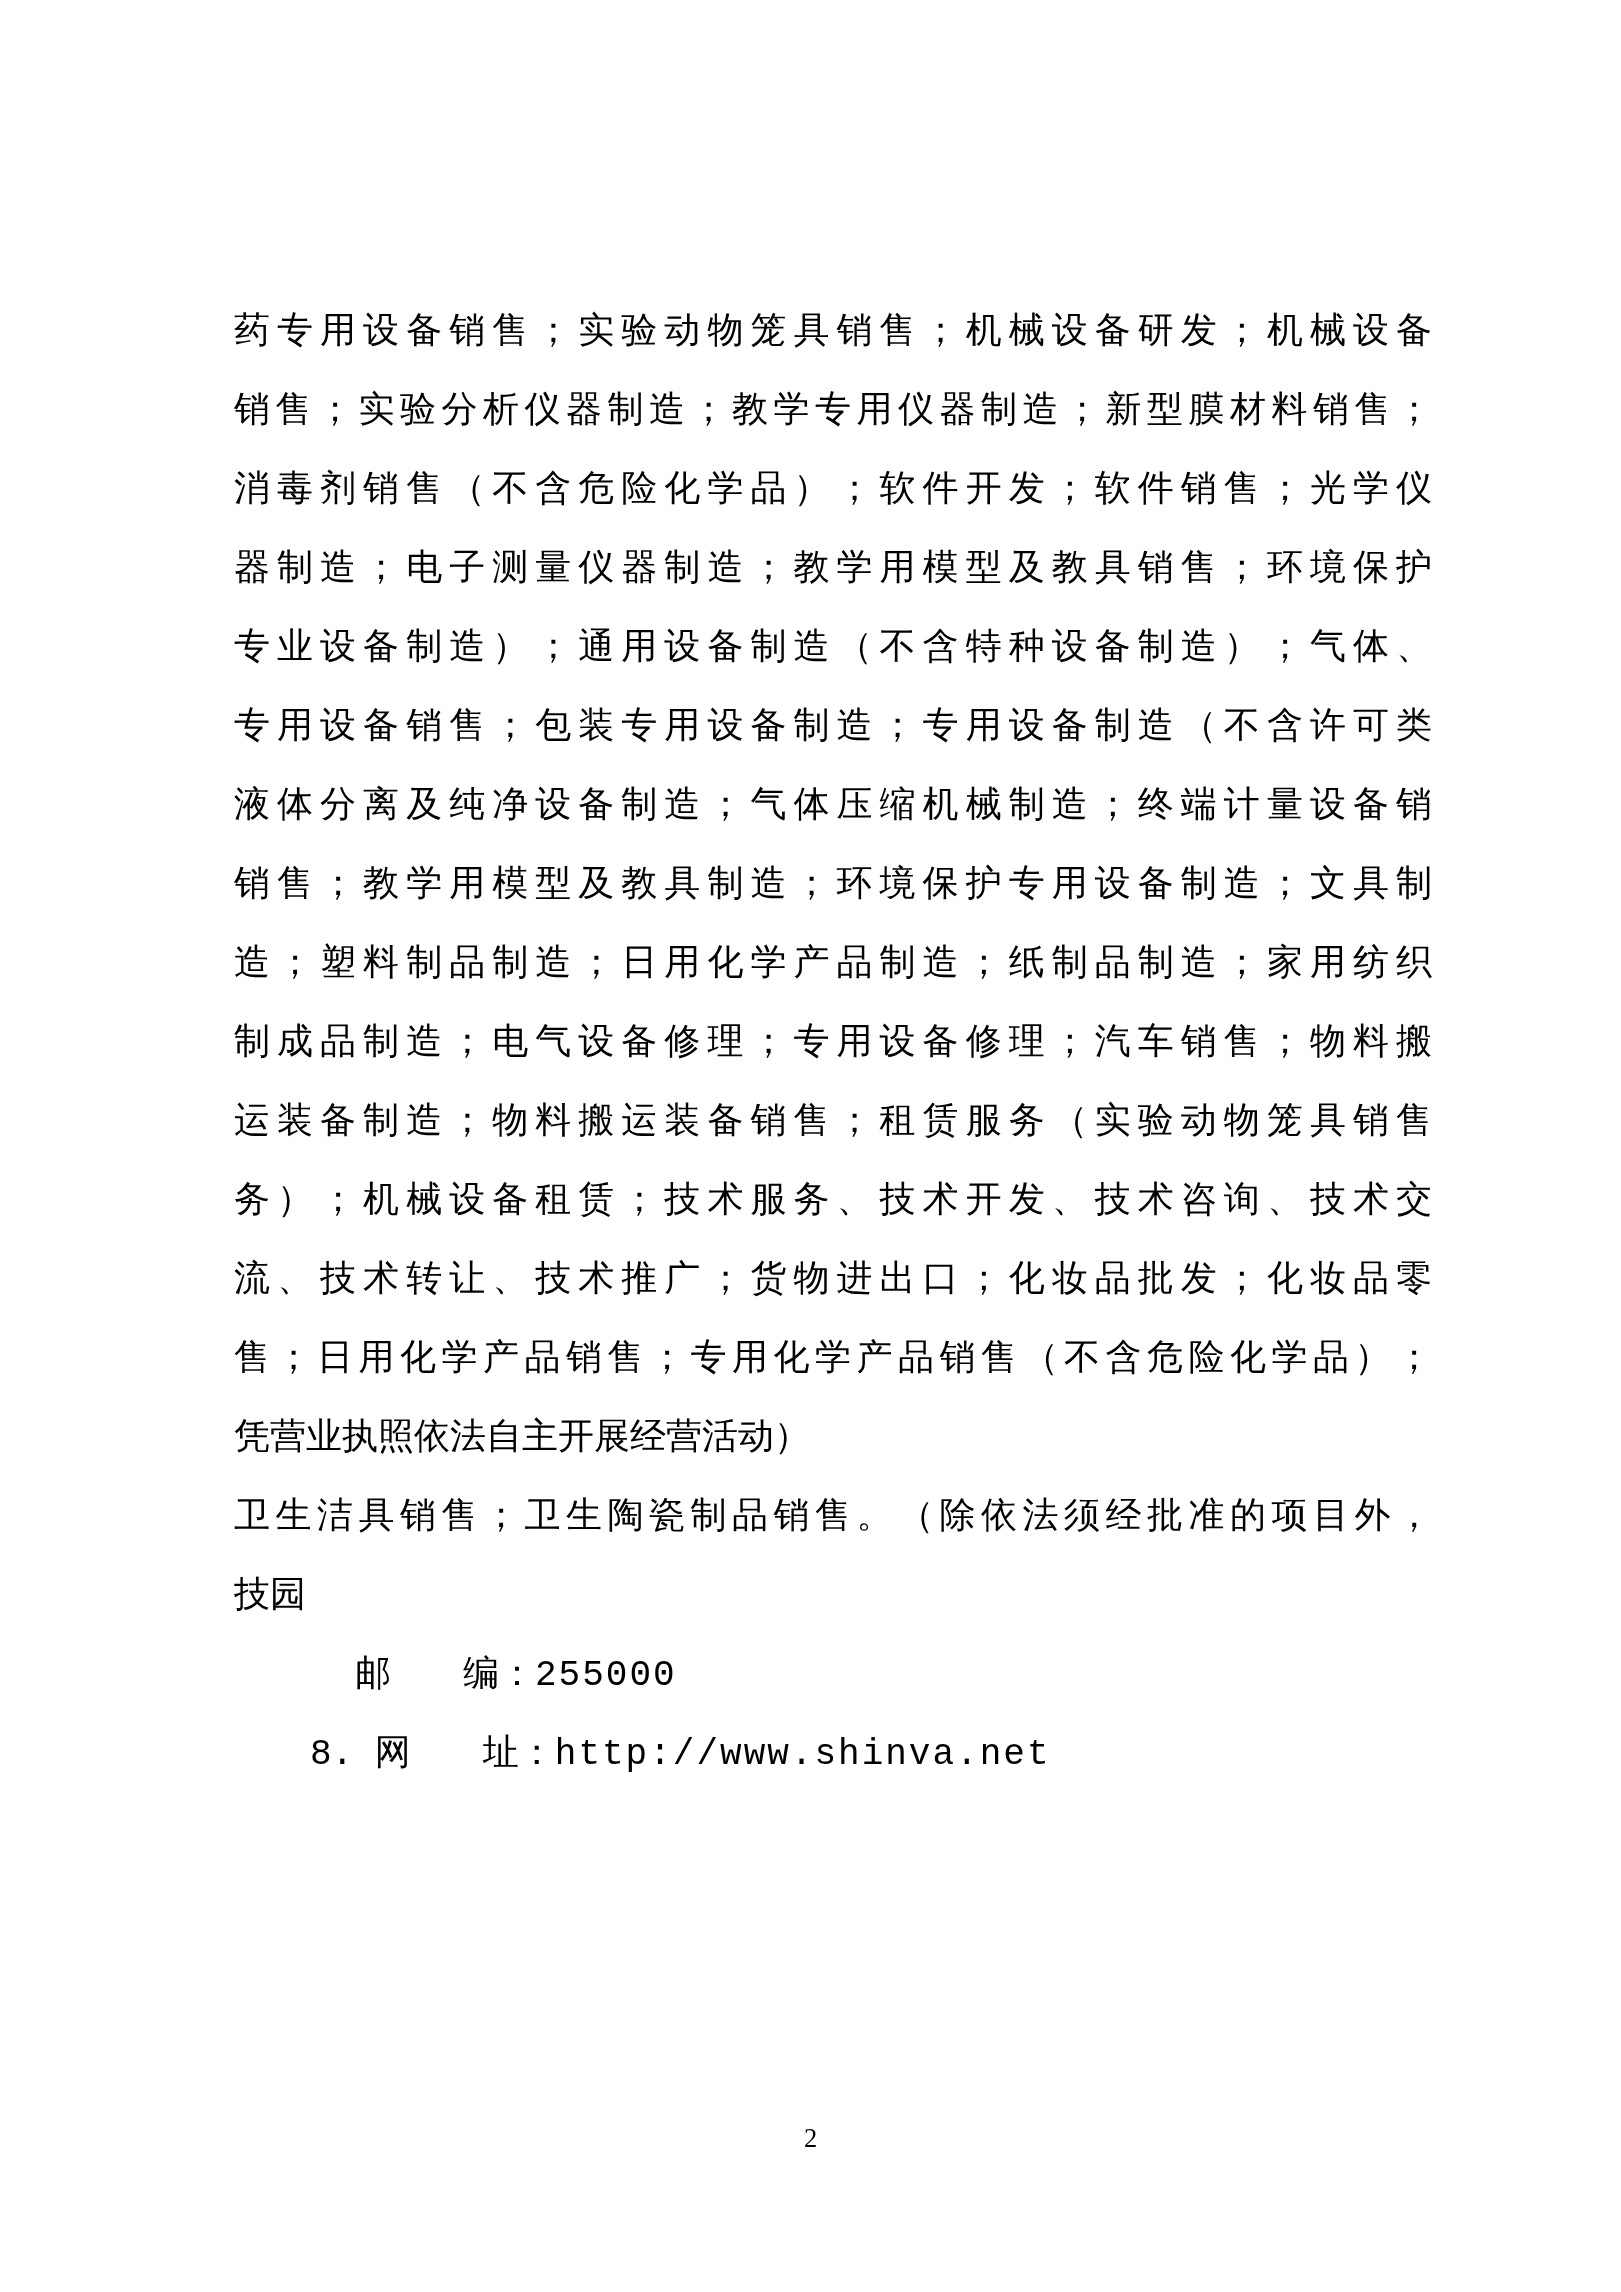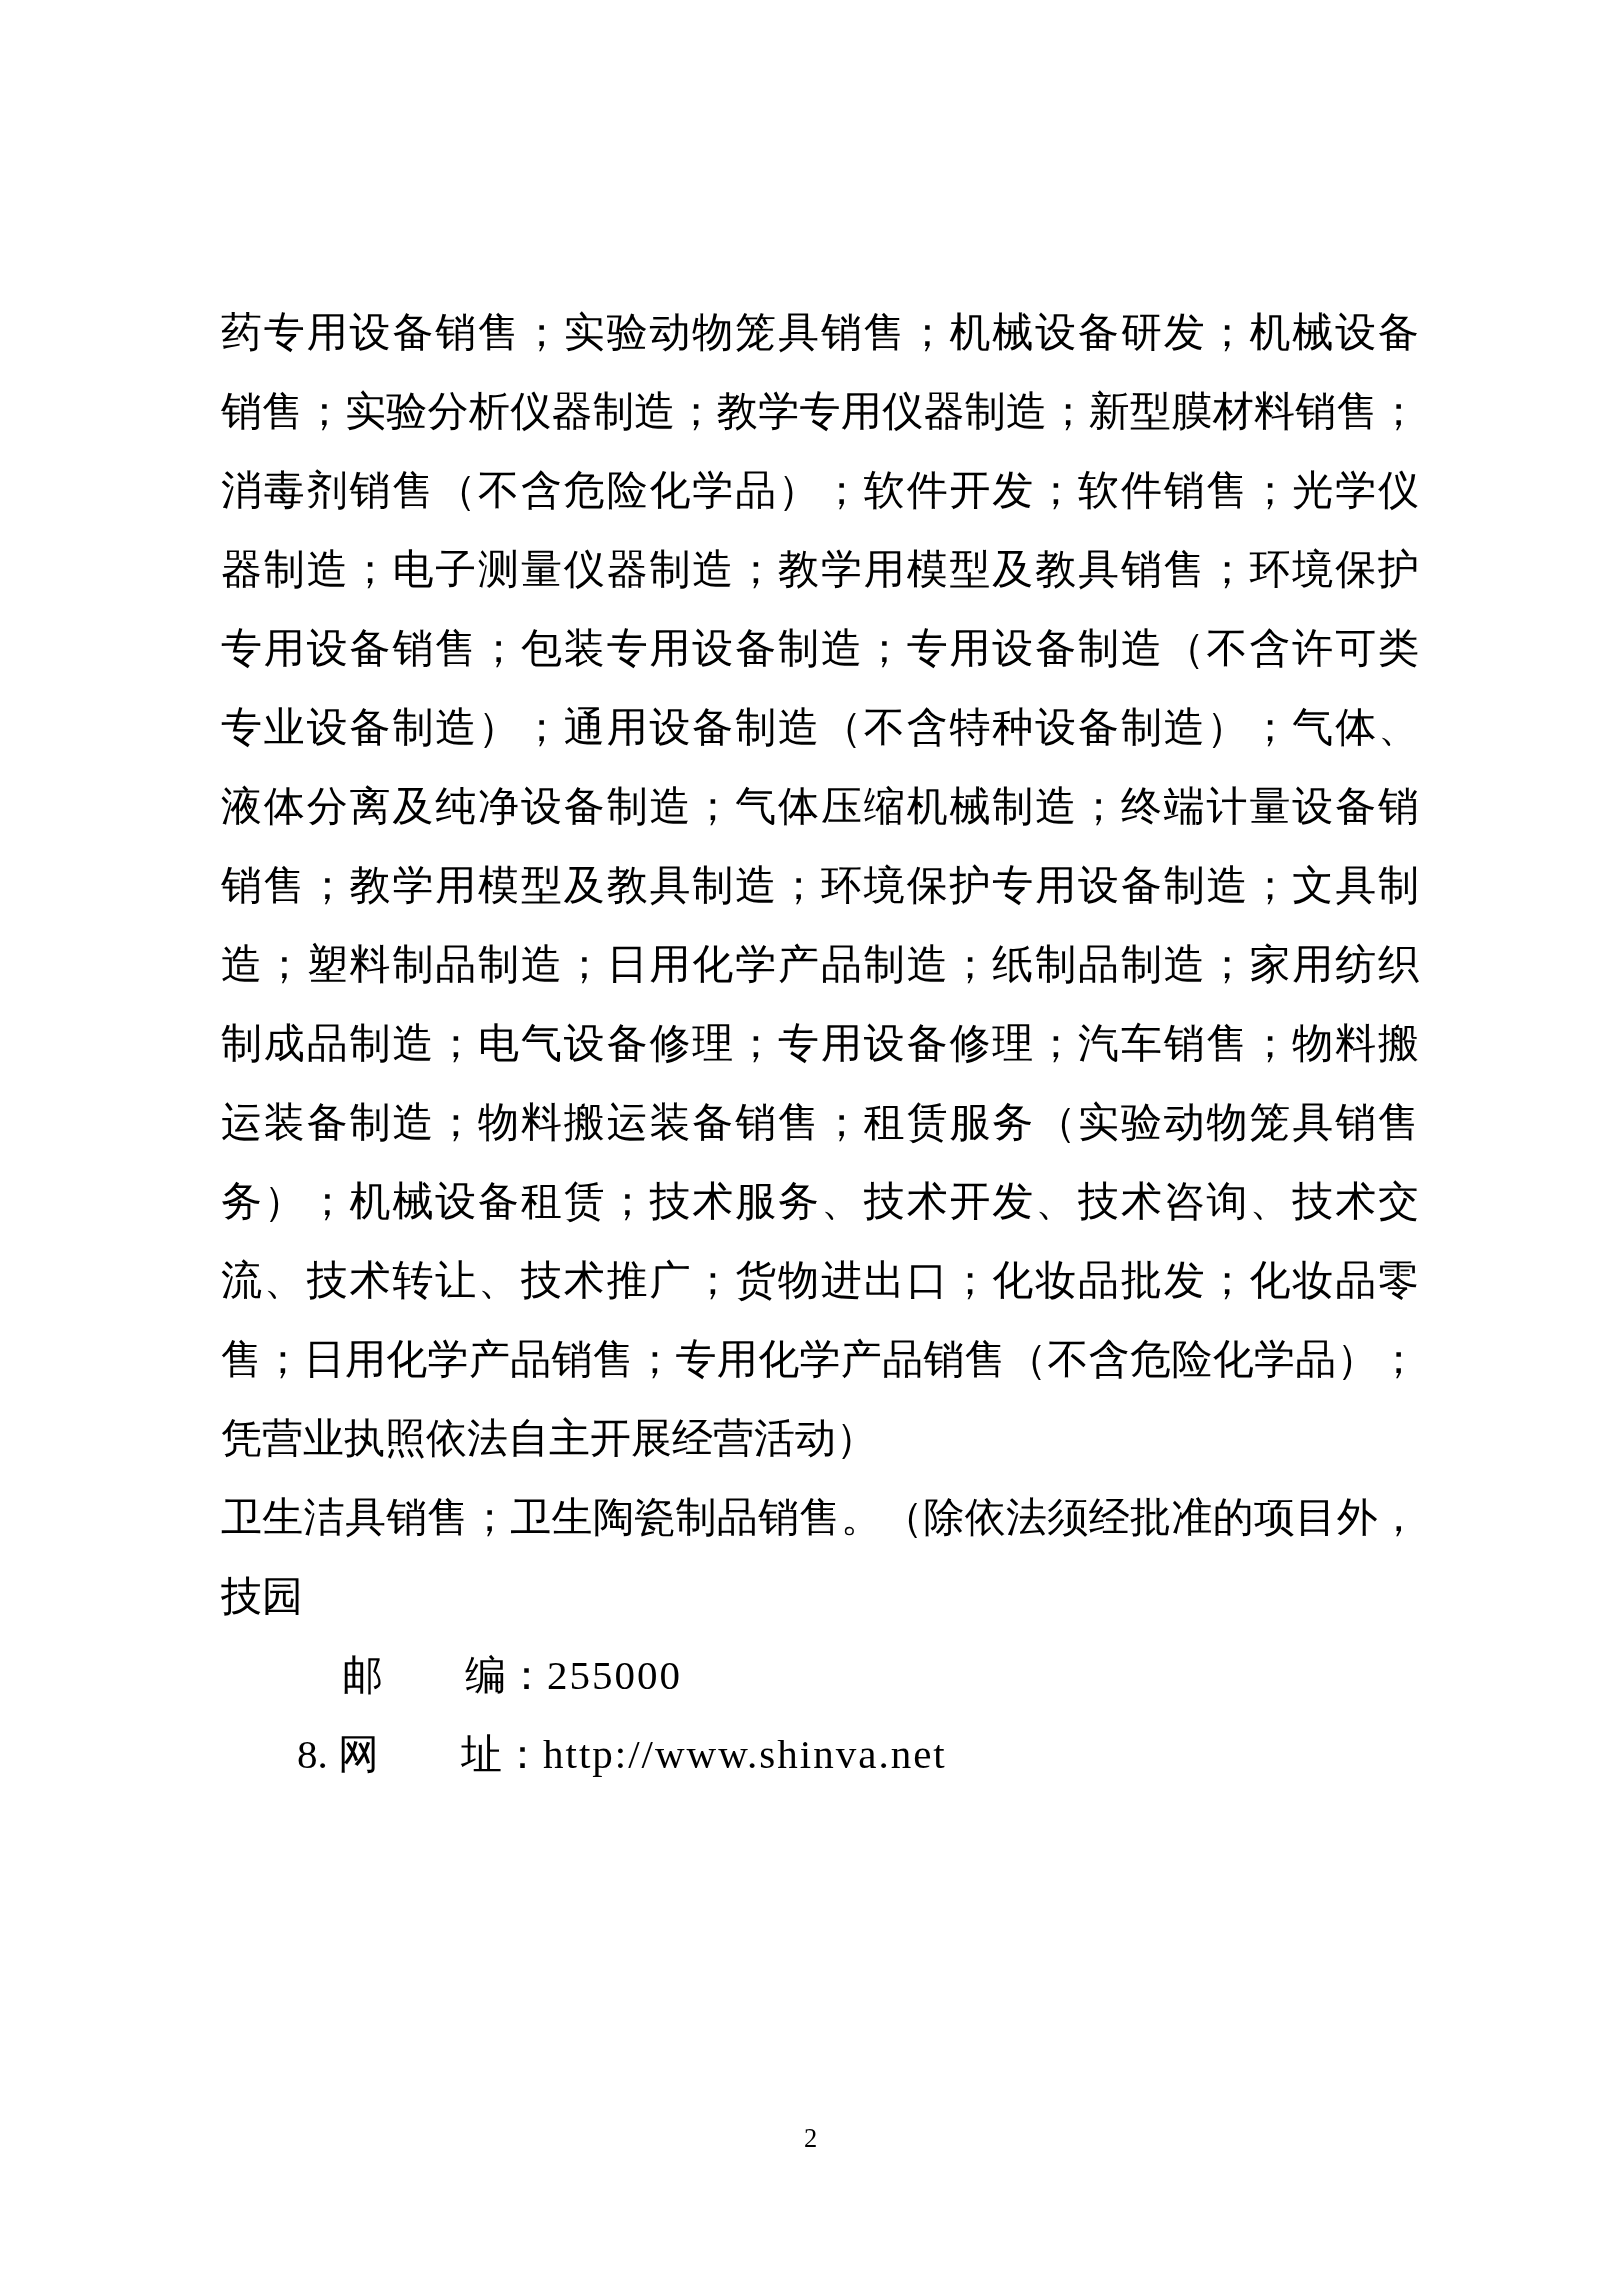--- a/index.html
+++ b/index.html
@@ -12,26 +12,27 @@
     width: 1621px;
     height: 2293px;
     margin: 0 auto;
     background: #ffffff;
     color: #000000;
     font-family: "Liberation Serif", "DejaVu Serif", serif;
     overflow: hidden;
   }
   .doc-body {
     position: absolute;
-    left: 221px;
+    left: 234px;
     top: 293px;
     width: 1198px;
-    font-size: 41px;
+    font-size: 36px;
     line-height: 79px;
     letter-spacing: 0;
+    font-family: Liberation Mono, monospace;
   }
   .ln {
     height: 79px;
     white-space: pre-wrap;
   }
   
   .just {
     text-align: justify;
     text-align-last: justify;
     text-justify: inter-character;
@@ -54,22 +55,22 @@
 </head>
 <body>
 
 <div class="page">
   <div class="doc-body">
 
     <div class="ln just">药专用设备销售；实验动物笼具销售；机械设备研发；机械设备</div>
     <div class="ln just">销售；实验分析仪器制造；教学专用仪器制造；新型膜材料销售；</div>
     <div class="ln just">消毒剂销售（不含危险化学品）；软件开发；软件销售；光学仪</div>
     <div class="ln just">器制造；电子测量仪器制造；教学用模型及教具销售；环境保护</div>
+    <div class="ln just">专业设备制造）；通用设备制造（不含特种设备制造）；气体、</div>
     <div class="ln just">专用设备销售；包装专用设备制造；专用设备制造（不含许可类</div>
-    <div class="ln just">专业设备制造）；通用设备制造（不含特种设备制造）；气体、</div>
     <div class="ln just">液体分离及纯净设备制造；气体压缩机械制造；终端计量设备销</div>
     <div class="ln just">销售；教学用模型及教具制造；环境保护专用设备制造；文具制</div>
     <div class="ln just">造；塑料制品制造；日用化学产品制造；纸制品制造；家用纺织</div>
     <div class="ln just">制成品制造；电气设备修理；专用设备修理；汽车销售；物料搬</div>
     <div class="ln just">运装备制造；物料搬运装备销售；租赁服务（实验动物笼具销售</div>
     <div class="ln just">务）；机械设备租赁；技术服务、技术开发、技术咨询、技术交</div>
     <div class="ln just">流、技术转让、技术推广；货物进出口；化妆品批发；化妆品零</div>
     <div class="ln just">售；日用化学产品销售；专用化学产品销售（不含危险化学品）；</div>
     <div class="ln">凭营业执照依法自主开展经营活动）</div>
     <div class="ln just">卫生洁具销售；卫生陶瓷制品销售。（除依法须经批准的项目外，</div>

